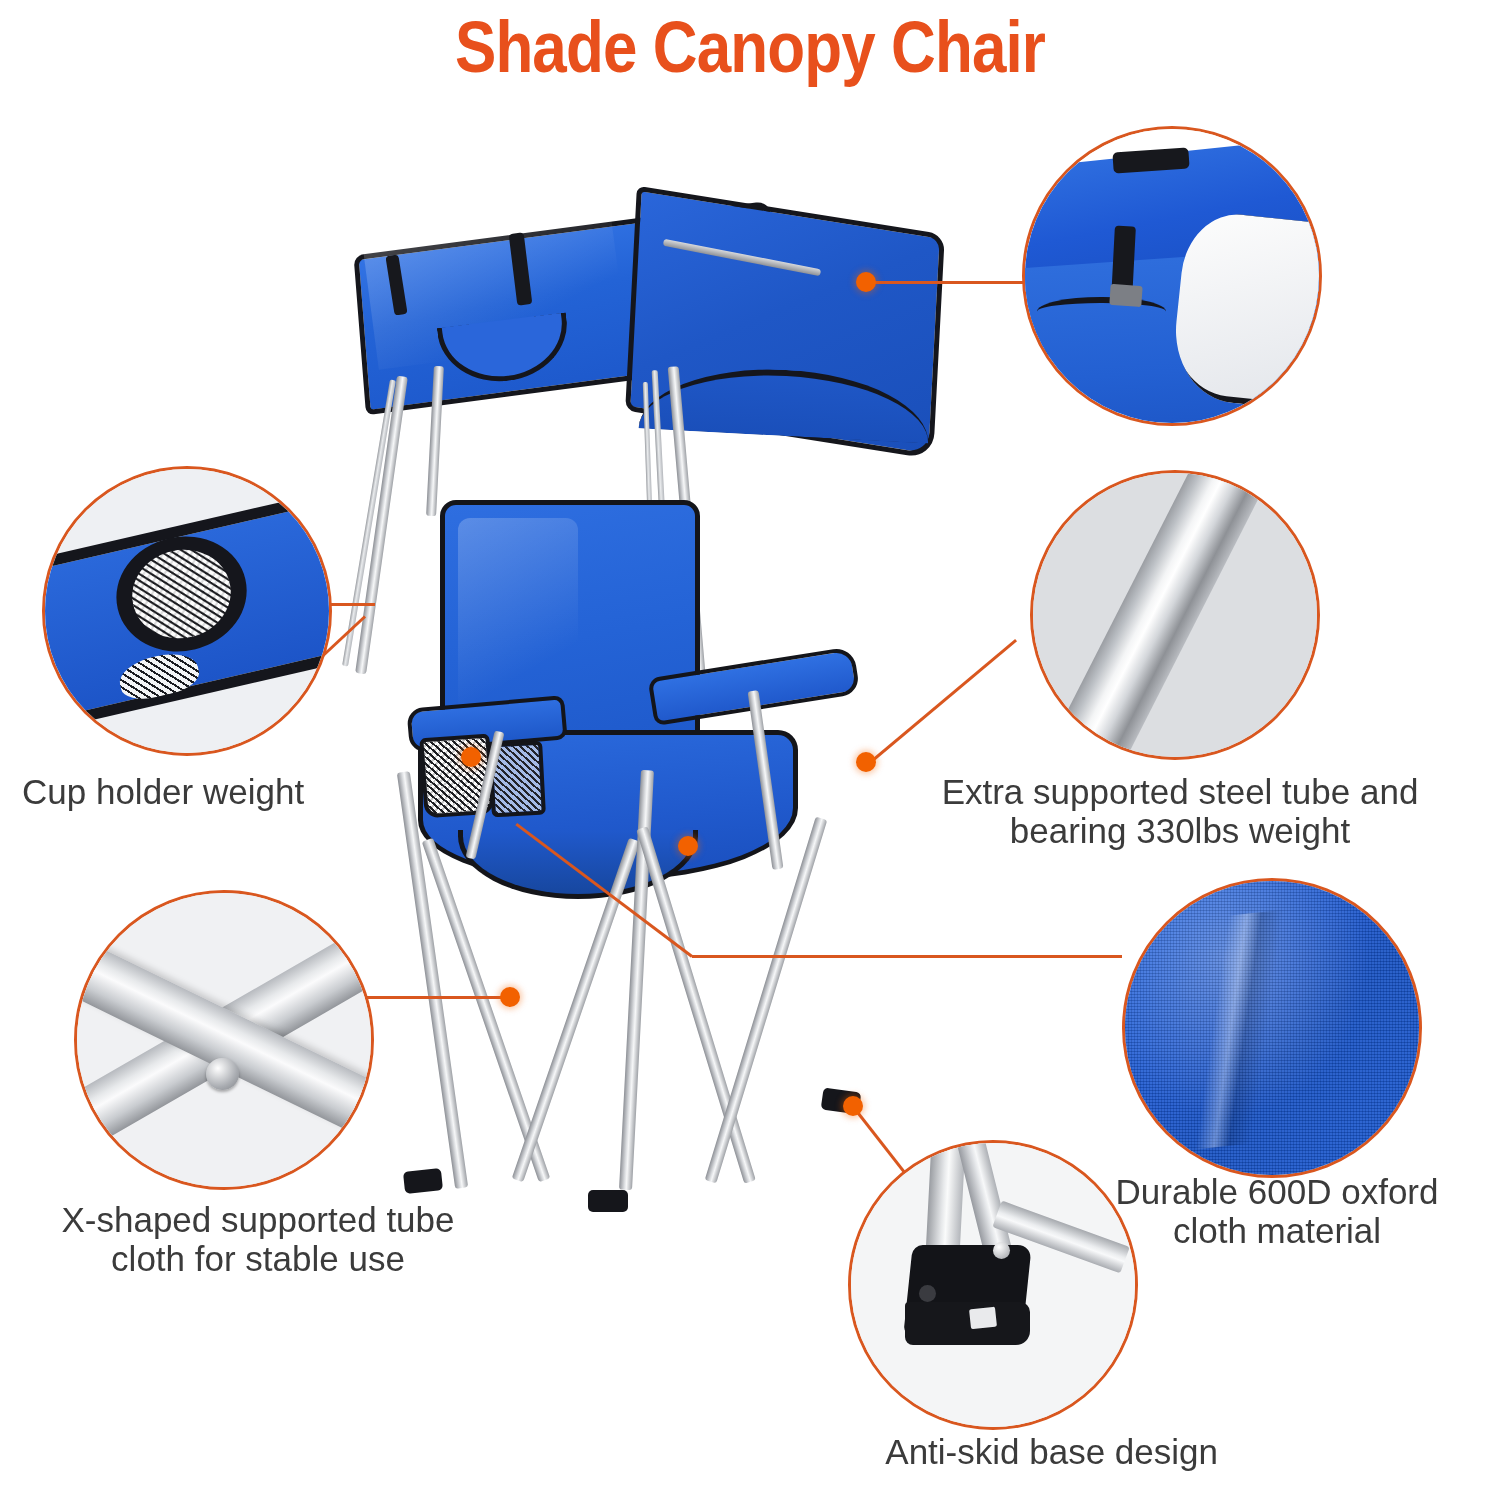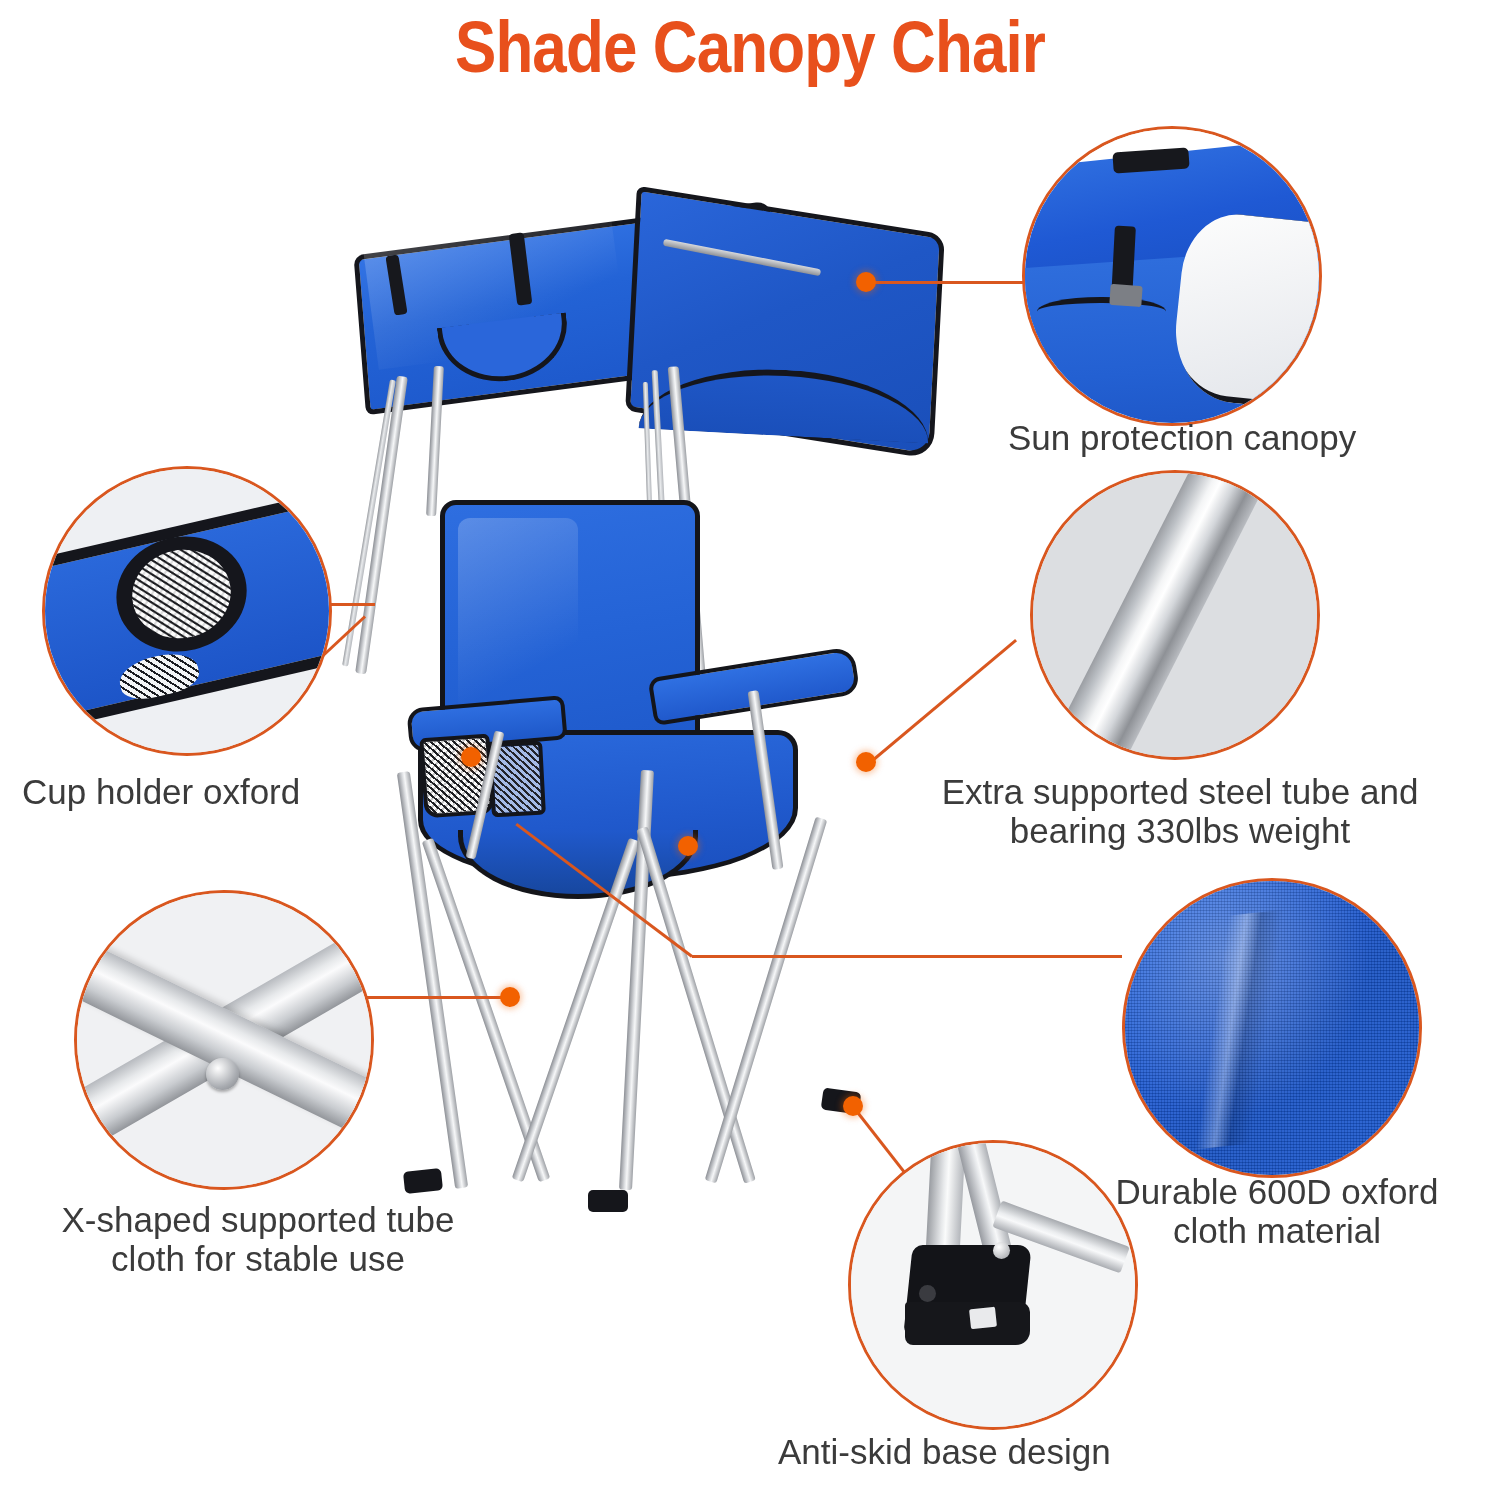--- a/index.html
+++ b/index.html
@@ -372,31 +372,30 @@
     <div class="inner art-canopy">
       <div class="sheet"></div>
       <div class="sheet2"></div>
       <div class="whiteflap"></div>
       <div class="trimwave"></div>
       <div class="strapA"></div>
       <div class="strapB"></div>
       <div class="buckle"></div>
     </div>
   </div>
-  <div class="caption" style="left:1008px;top:418px;width:480px;">Sun protection canopy</div>
 
   <div class="bubble" style="left:42px;top:466px;width:290px;height:290px;">
     <div class="inner art-cup">
       <div class="band"></div>
       <div class="ringOuter"></div>
       <div class="mesh"></div>
       <div class="meshTail"></div>
     </div>
   </div>
-  <div class="caption" style="left:22px;top:772px;width:420px;">Cup holder oxford</div>
+  <div class="caption" style="left:22px;top:772px;width:420px;">Cup holder weight</div>
 
   <div class="bubble" style="left:1030px;top:470px;width:290px;height:290px;">
     <div class="inner art-tube">
       <div class="tube"></div>
     </div>
   </div>
   <div class="caption" style="left:900px;top:772px;width:560px;text-align:center;">Extra supported steel tube and
 bearing 330lbs weight</div>
 
   <div class="bubble" style="left:74px;top:890px;width:300px;height:300px;">
@@ -423,15 +422,15 @@
       <div class="legA"></div>
       <div class="legB"></div>
       <div class="legC"></div>
       <div class="foot"></div>
       <div class="plate"></div>
       <div class="hole"></div>
       <div class="hole2"></div>
       <div class="bolt"></div>
     </div>
   </div>
-  <div class="caption" style="left:778px;top:1432px;width:440px;text-align:left;">Anti-skid base design</div>
+  <div class="caption" style="left:778px;top:1432px;width:440px;text-align:right;">Anti-skid base design</div>
 
 </div>
 
 </body></html>

